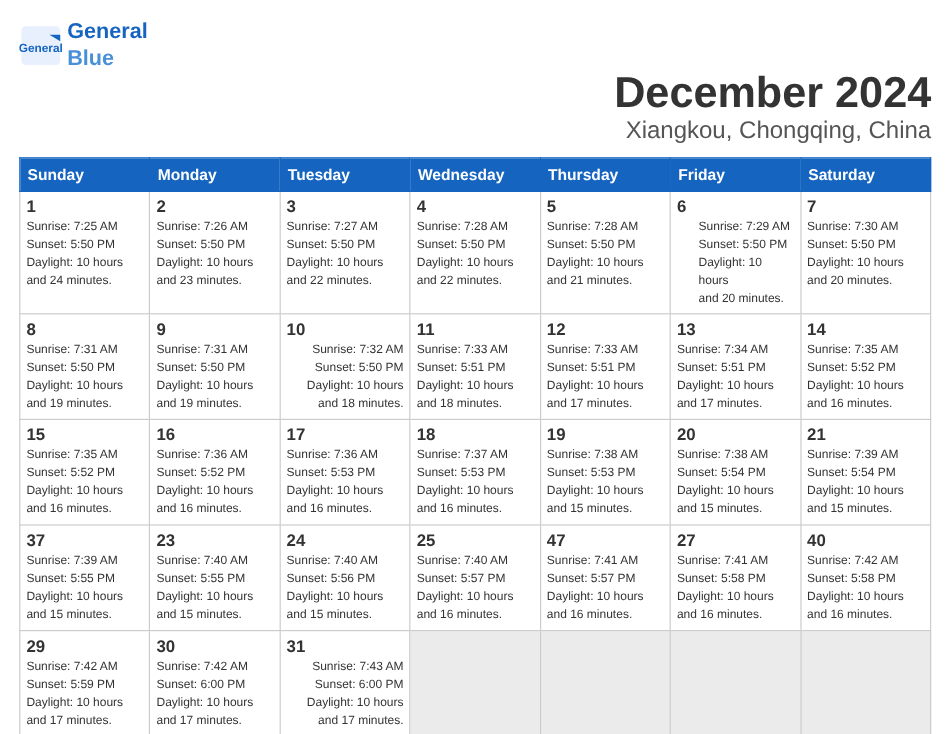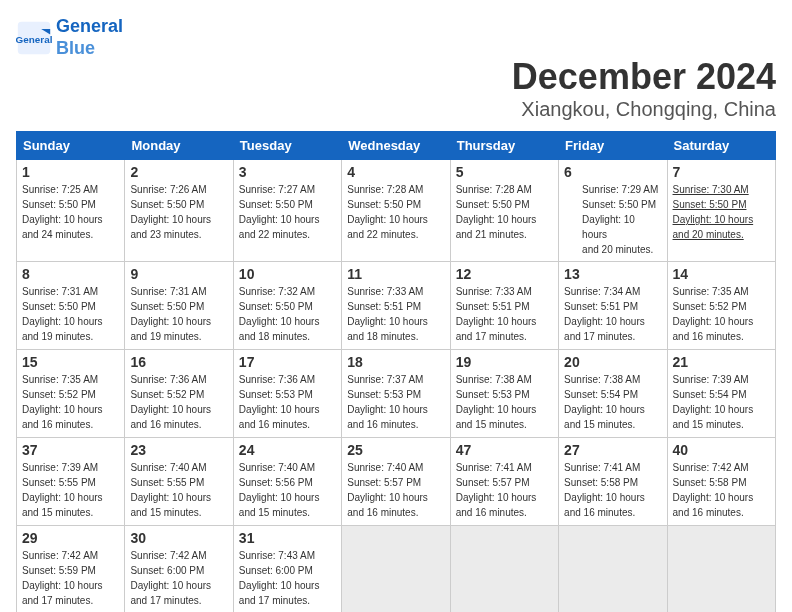--- a/index.html
+++ b/index.html
@@ -158,21 +158,21 @@
         </td>
         <td>
           <div class="day-num">6</div>
           <div class="day-info" style="white-space: pre-line; margin-left: 18px;">Sunrise: 7:29 AM
 Sunset: 5:50 PM
 Daylight: 10 hours
 and 20 minutes.</div>
         </td>
         <td>
           <div class="day-num">7</div>
-          <div class="day-info" style="white-space: pre-line; text-decoration: underline;">Sunrise: 7:30 AM
+          <div class="day-info" style="white-space: pre-line;">Sunrise: 7:30 AM
 Sunset: 5:50 PM
 Daylight: 10 hours
 and 20 minutes.</div>
         </td>
       </tr>
       <tr>
         <td>
           <div class="day-num">8</div>
           <div class="day-info" style="white-space: pre-line;">Sunrise: 7:31 AM
 Sunset: 5:50 PM
@@ -181,21 +181,21 @@
         </td>
         <td>
           <div class="day-num">9</div>
           <div class="day-info" style="white-space: pre-line;">Sunrise: 7:31 AM
 Sunset: 5:50 PM
 Daylight: 10 hours
 and 19 minutes.</div>
         </td>
         <td>
           <div class="day-num">10</div>
-          <div class="day-info" style="white-space: pre-line;">Sunrise: 7:32 AM
+          <div class="day-info" style="white-space: pre-line; text-align: right;">Sunrise: 7:32 AM
 Sunset: 5:50 PM
 Daylight: 10 hours
 and 18 minutes.</div>
         </td>
         <td>
           <div class="day-num">11</div>
           <div class="day-info" style="white-space: pre-line;">Sunrise: 7:33 AM
 Sunset: 5:51 PM
 Daylight: 10 hours
 and 18 minutes.</div>
@@ -334,21 +334,21 @@
         </td>
         <td>
           <div class="day-num">30</div>
           <div class="day-info" style="white-space: pre-line;">Sunrise: 7:42 AM
 Sunset: 6:00 PM
 Daylight: 10 hours
 and 17 minutes.</div>
         </td>
         <td>
           <div class="day-num">31</div>
-          <div class="day-info" style="white-space: pre-line;">Sunrise: 7:43 AM
+          <div class="day-info" style="white-space: pre-line; text-align: right;">Sunrise: 7:43 AM
 Sunset: 6:00 PM
 Daylight: 10 hours
 and 17 minutes.</div>
         </td>
         <td class="shaded"></td>
         <td class="shaded"></td>
         <td class="shaded"></td>
         <td class="shaded"></td>
       </tr>
     </tbody>

